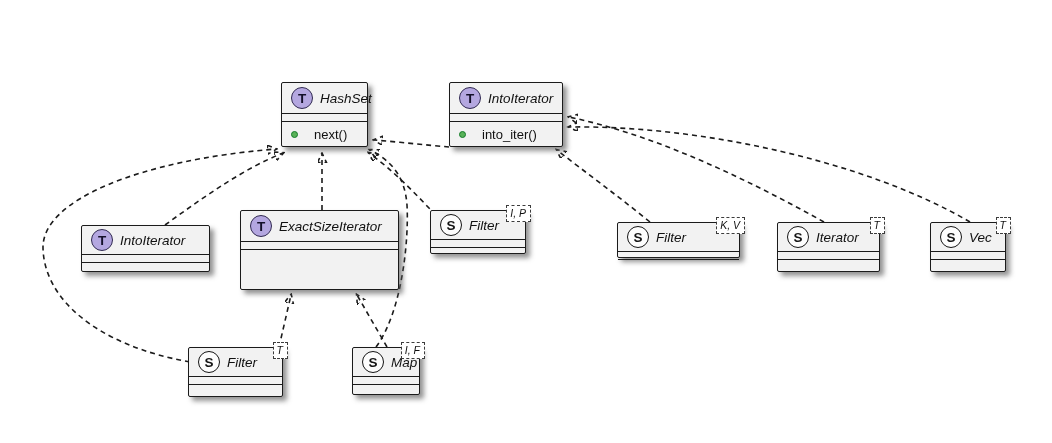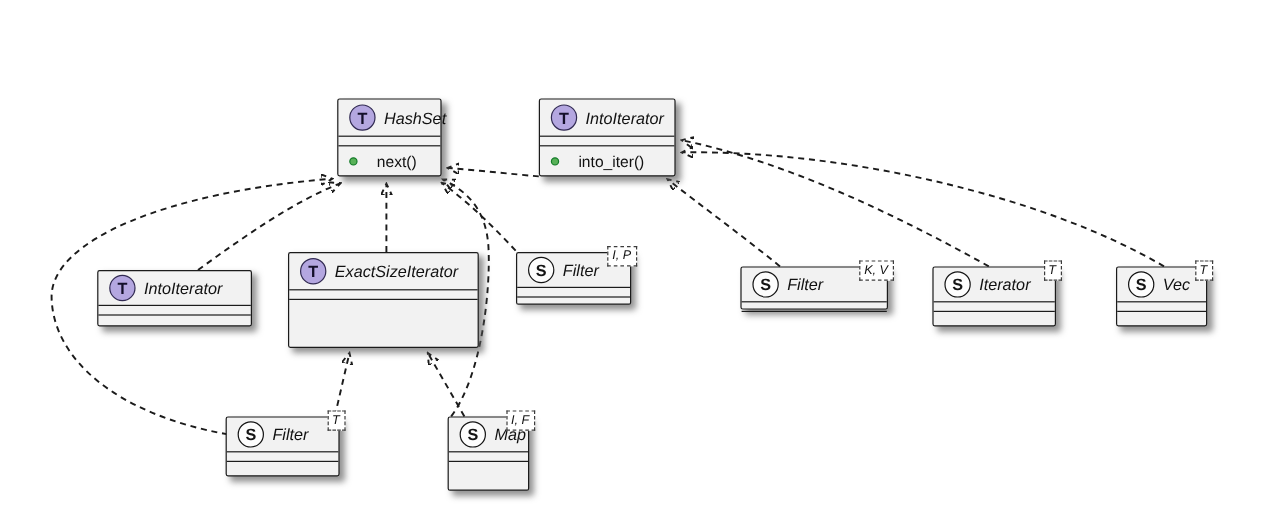--- a/index.html
+++ b/index.html
@@ -160,21 +160,21 @@
         <div class="generic-tab">T</div>
         <div class="title-row" style="height: 28px;">
           <span class="class-icon icon-struct">S</span>
           <span class="class-name">Filter</span>
         </div>
         <div class="divider"></div>
         <div class="attr-strip"></div>
         <div class="divider"></div>
         <div class="method-area"></div>
       </div>
-      <div class="uml-class struct" style="left: 373px; top: 347px; width: 68px; height: 62px;">
+      <div class="uml-class struct" style="left: 352px; top: 347px; width: 68px; height: 48px;">
         <div class="generic-tab">I, F</div>
         <div class="title-row" style="height: 28px;">
           <span class="class-icon icon-struct">S</span>
           <span class="class-name">Map</span>
         </div>
         <div class="divider"></div>
         <div class="attr-strip"></div>
         <div class="divider"></div>
         <div class="method-area"></div>
       </div>

